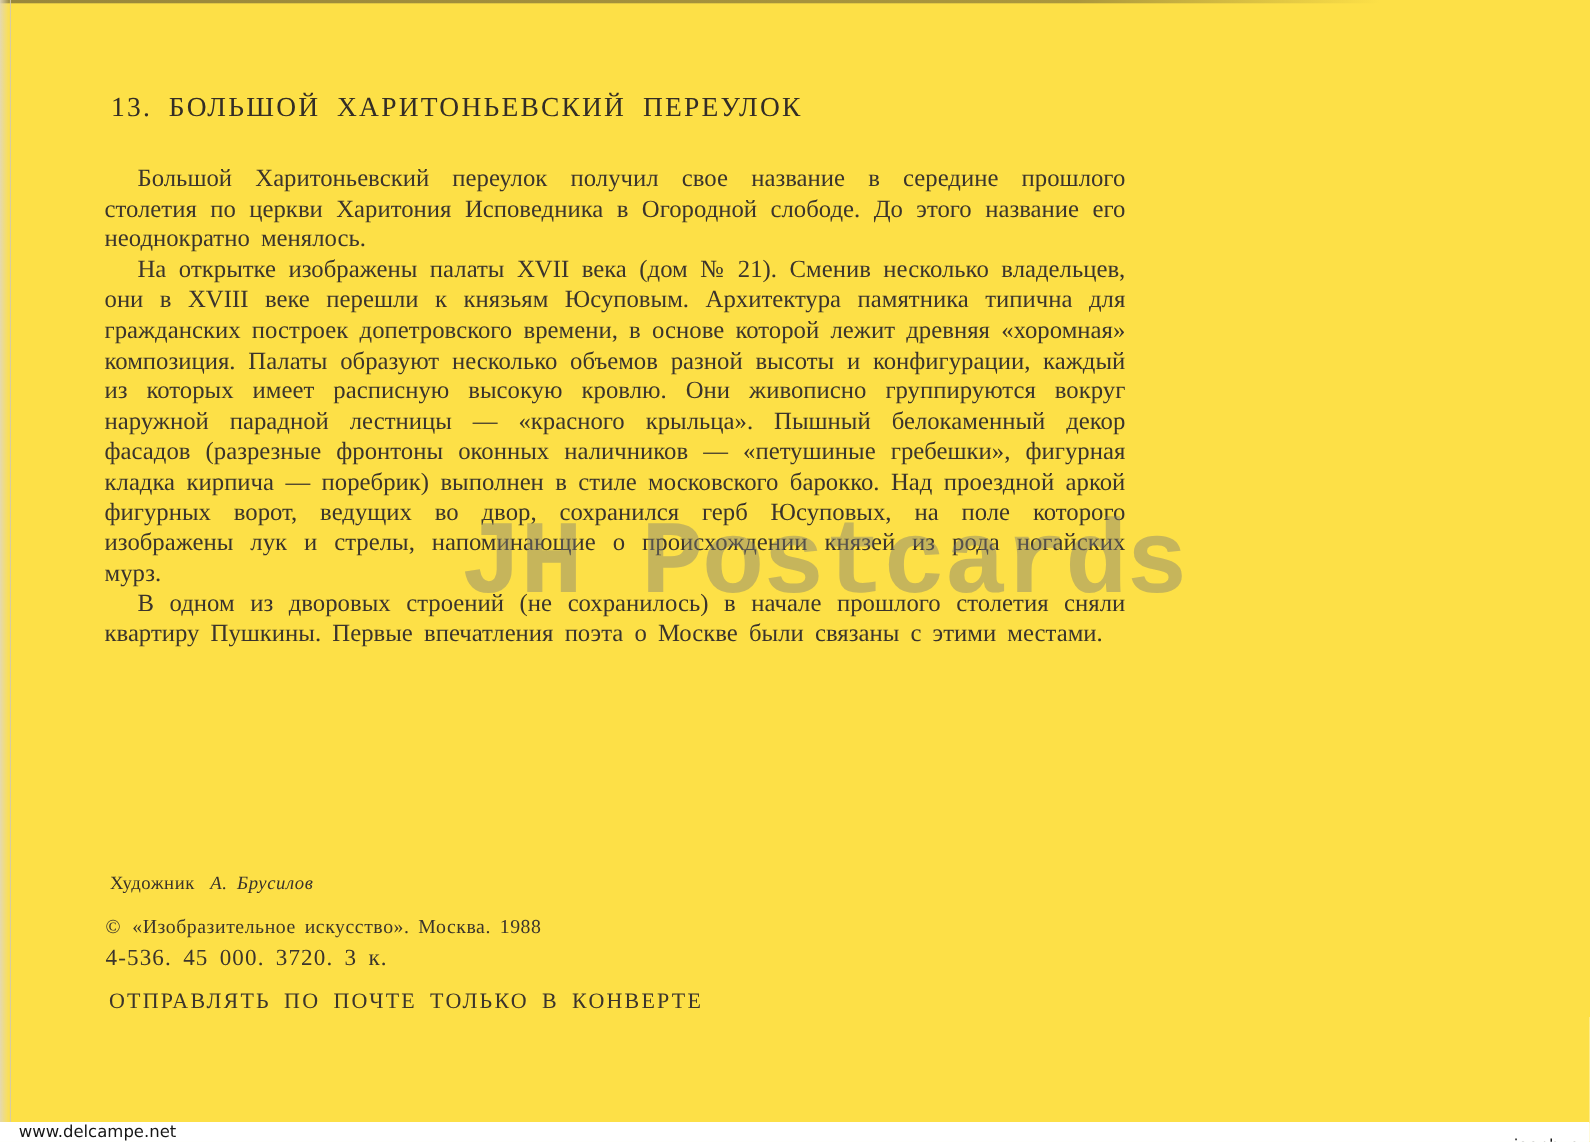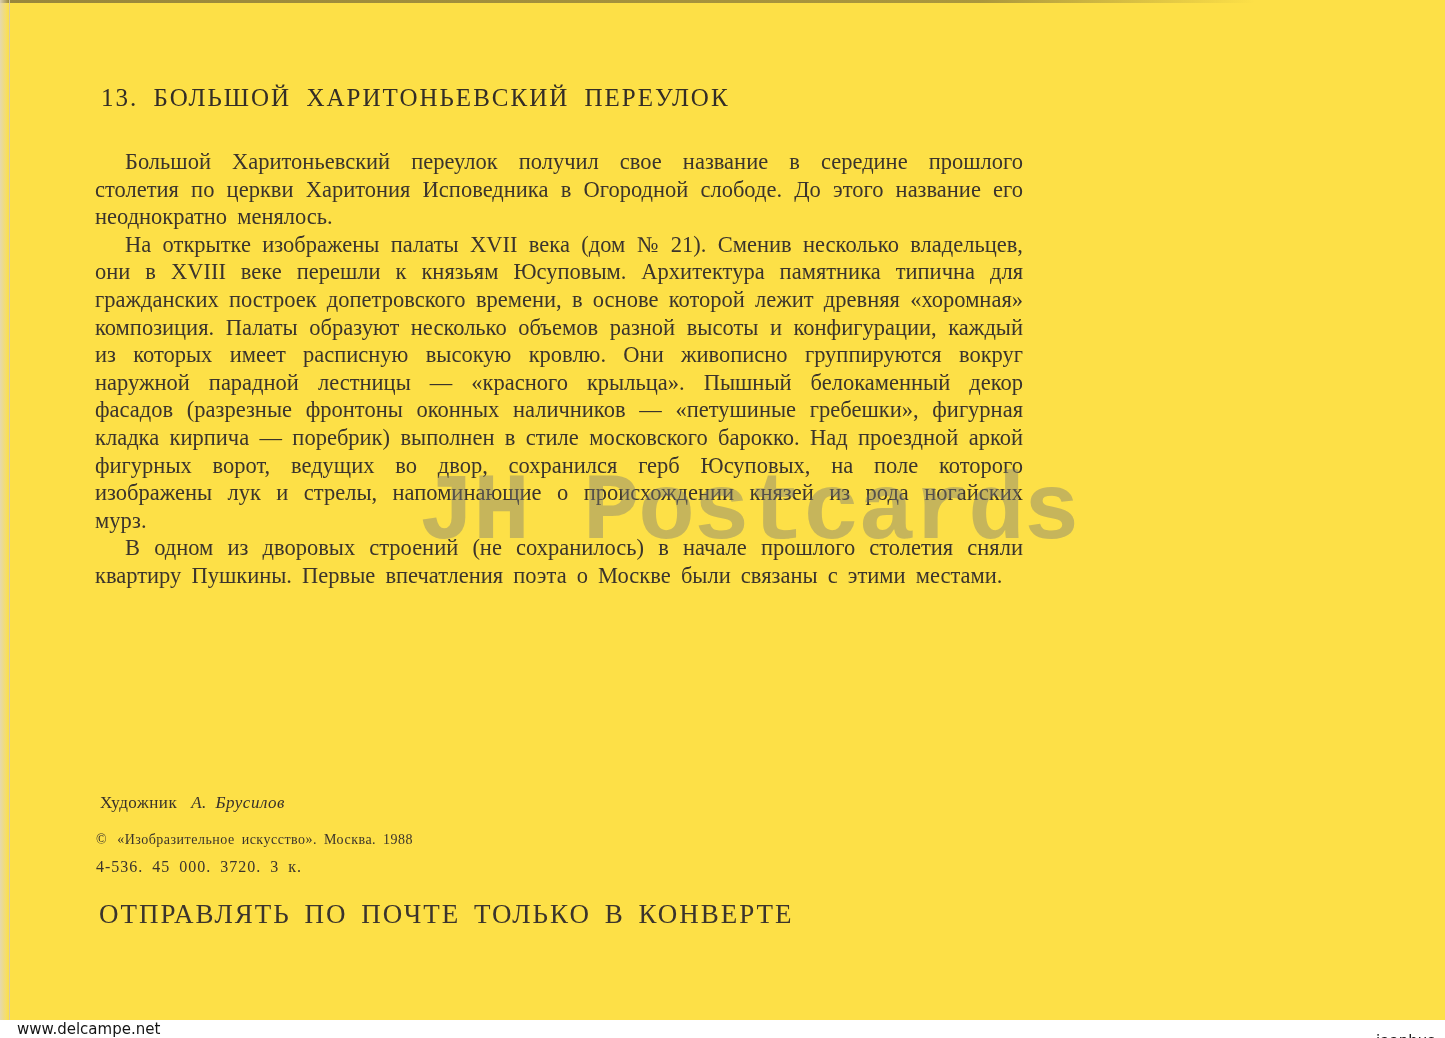--- a/index.html
+++ b/index.html
@@ -79,38 +79,38 @@
     left: 100px; top: 793px;
     font-size: 17px;
     color: #38312a;
     letter-spacing: 0.5px;
     word-spacing: 4px;
   }
   .artist .name { font-style: italic; margin-left: 14px; }
   .copyright {
     position: absolute;
     left: 96px; top: 832px;
-    font-size: 14px;
+    font-size: 18px;
     color: #3b342c;
     letter-spacing: 0.5px;
     word-spacing: 3px;
   }
   .copyright .csym { margin-right: 10px; }
   .print-code {
     position: absolute;
     left: 96px; top: 858px;
-    font-size: 16px;
+    font-size: 21px;
     color: #3b342c;
     letter-spacing: 1px;
     word-spacing: 4px;
   }
   .mail-notice {
     position: absolute;
     left: 99px; top: 899px;
-    font-size: 27px;
+    font-size: 20px;
     color: #3b342c;
     letter-spacing: 2px;
     word-spacing: 5px;
     white-space: nowrap;
   }
   .scan-strip {
     position: absolute;
     left: 0; bottom: 0;
     width: 1445px; height: 18px;
     background: #ffffff;

